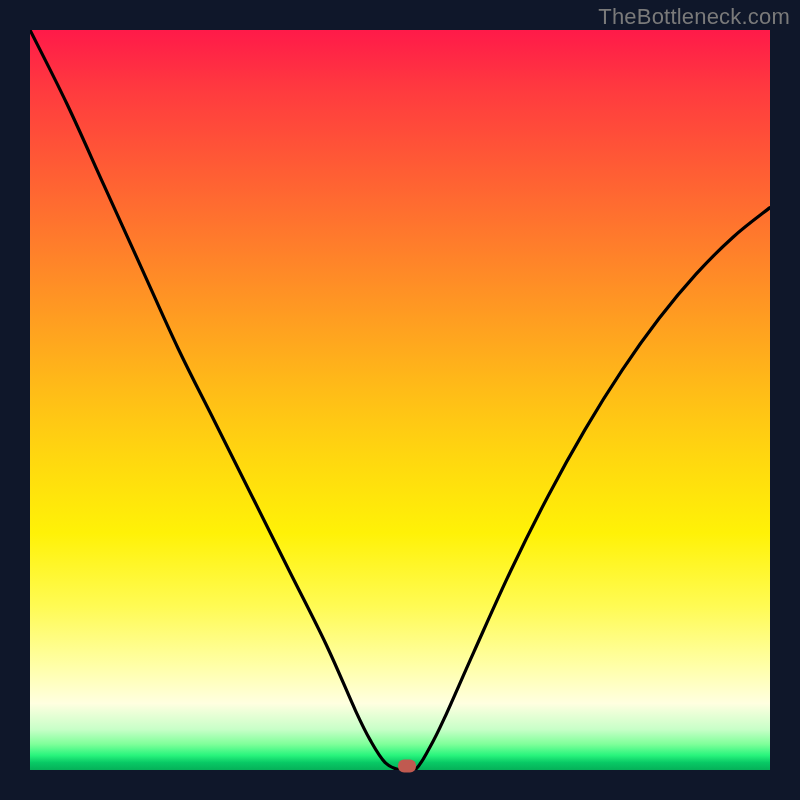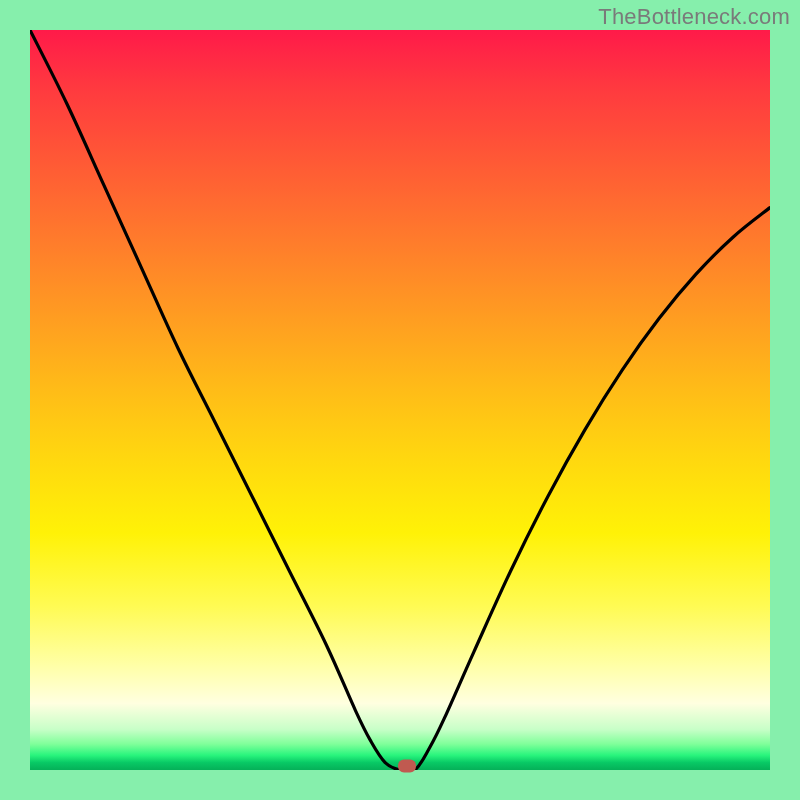--- a/index.html
+++ b/index.html
@@ -8,21 +8,21 @@
     width: 800px;
     height: 800px;
     background: #000;
     overflow: hidden;
     font-family: Arial, Helvetica, sans-serif;
   }
   .frame {
     position: absolute;
     left: 0; top: 0;
     width: 800px; height: 800px;
-    background: #86efac;
+    background: #0f172a;
   }
   .plot {
     position: absolute;
     left: 30px;
     top: 30px;
     width: 740px;
     height: 740px;
     background: linear-gradient(to bottom,
       #ff1a49 0%,
       #ff3a3f 8%,

